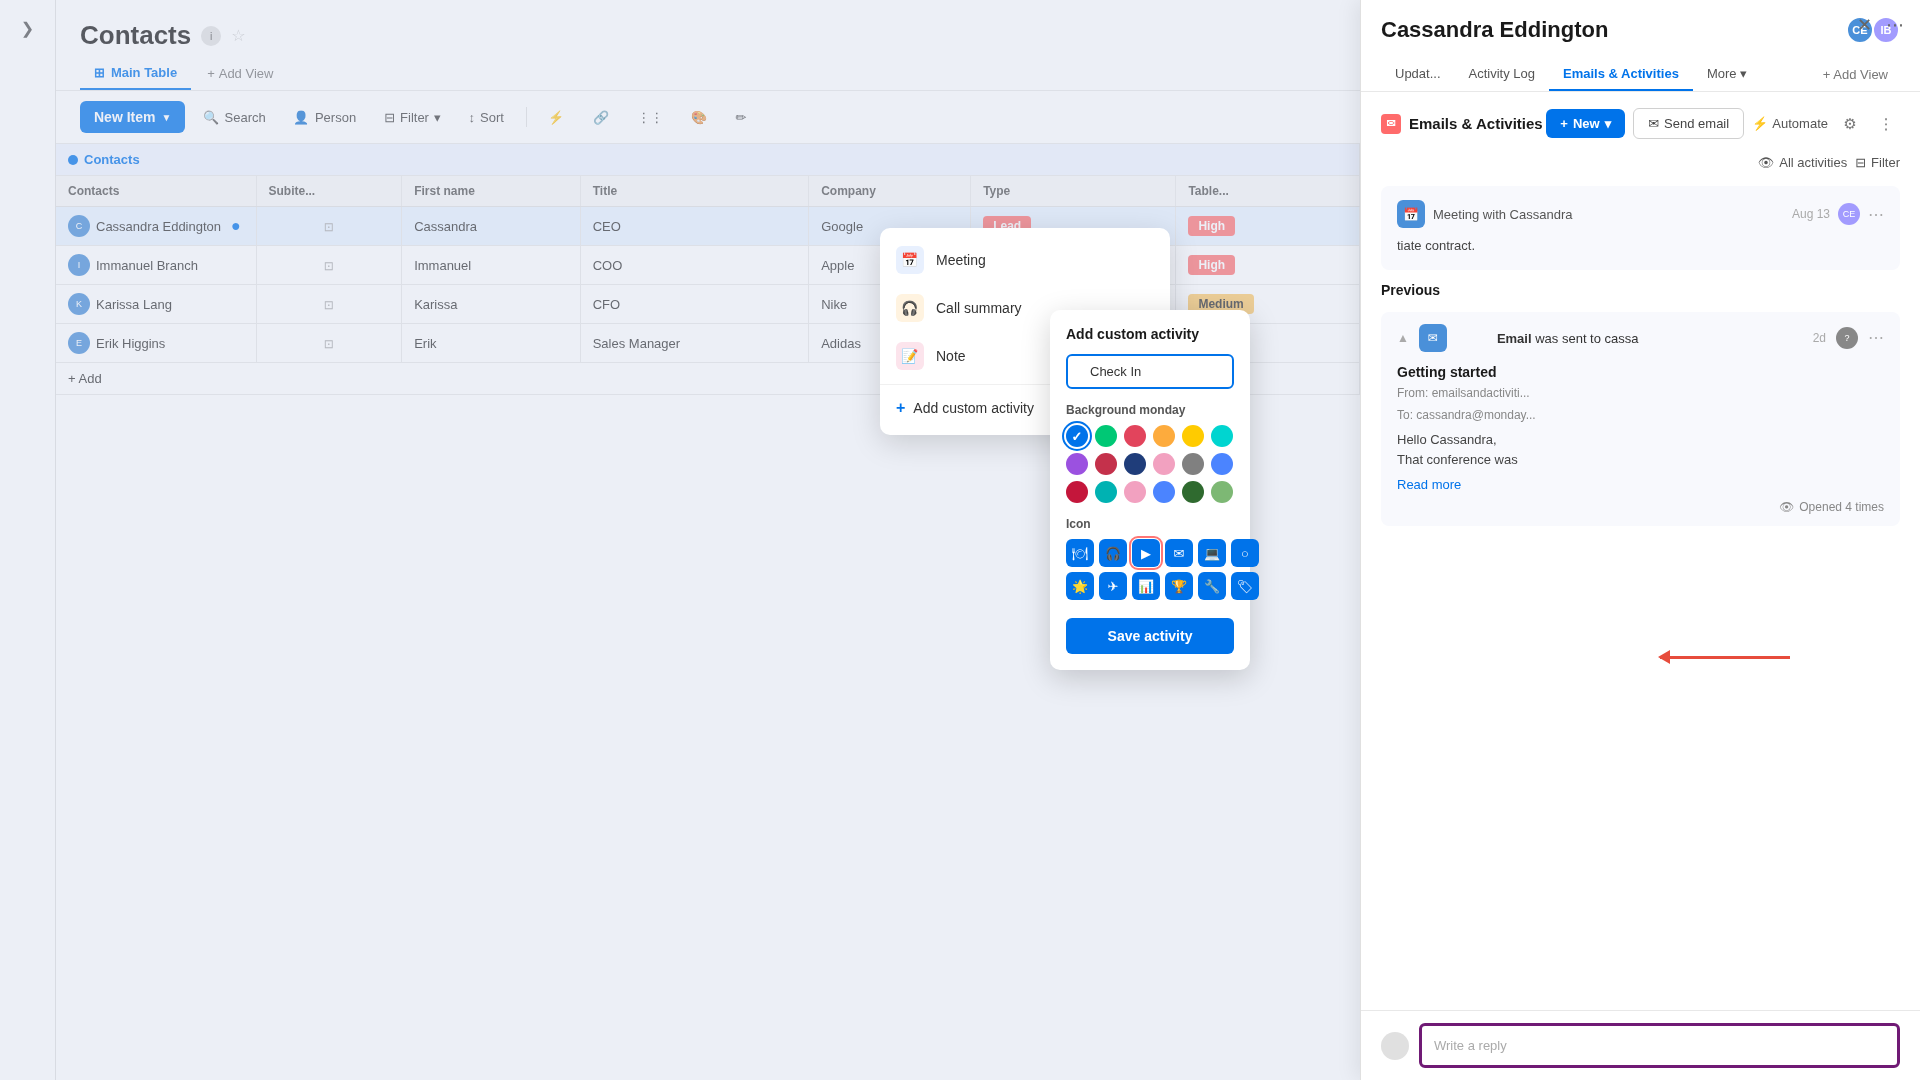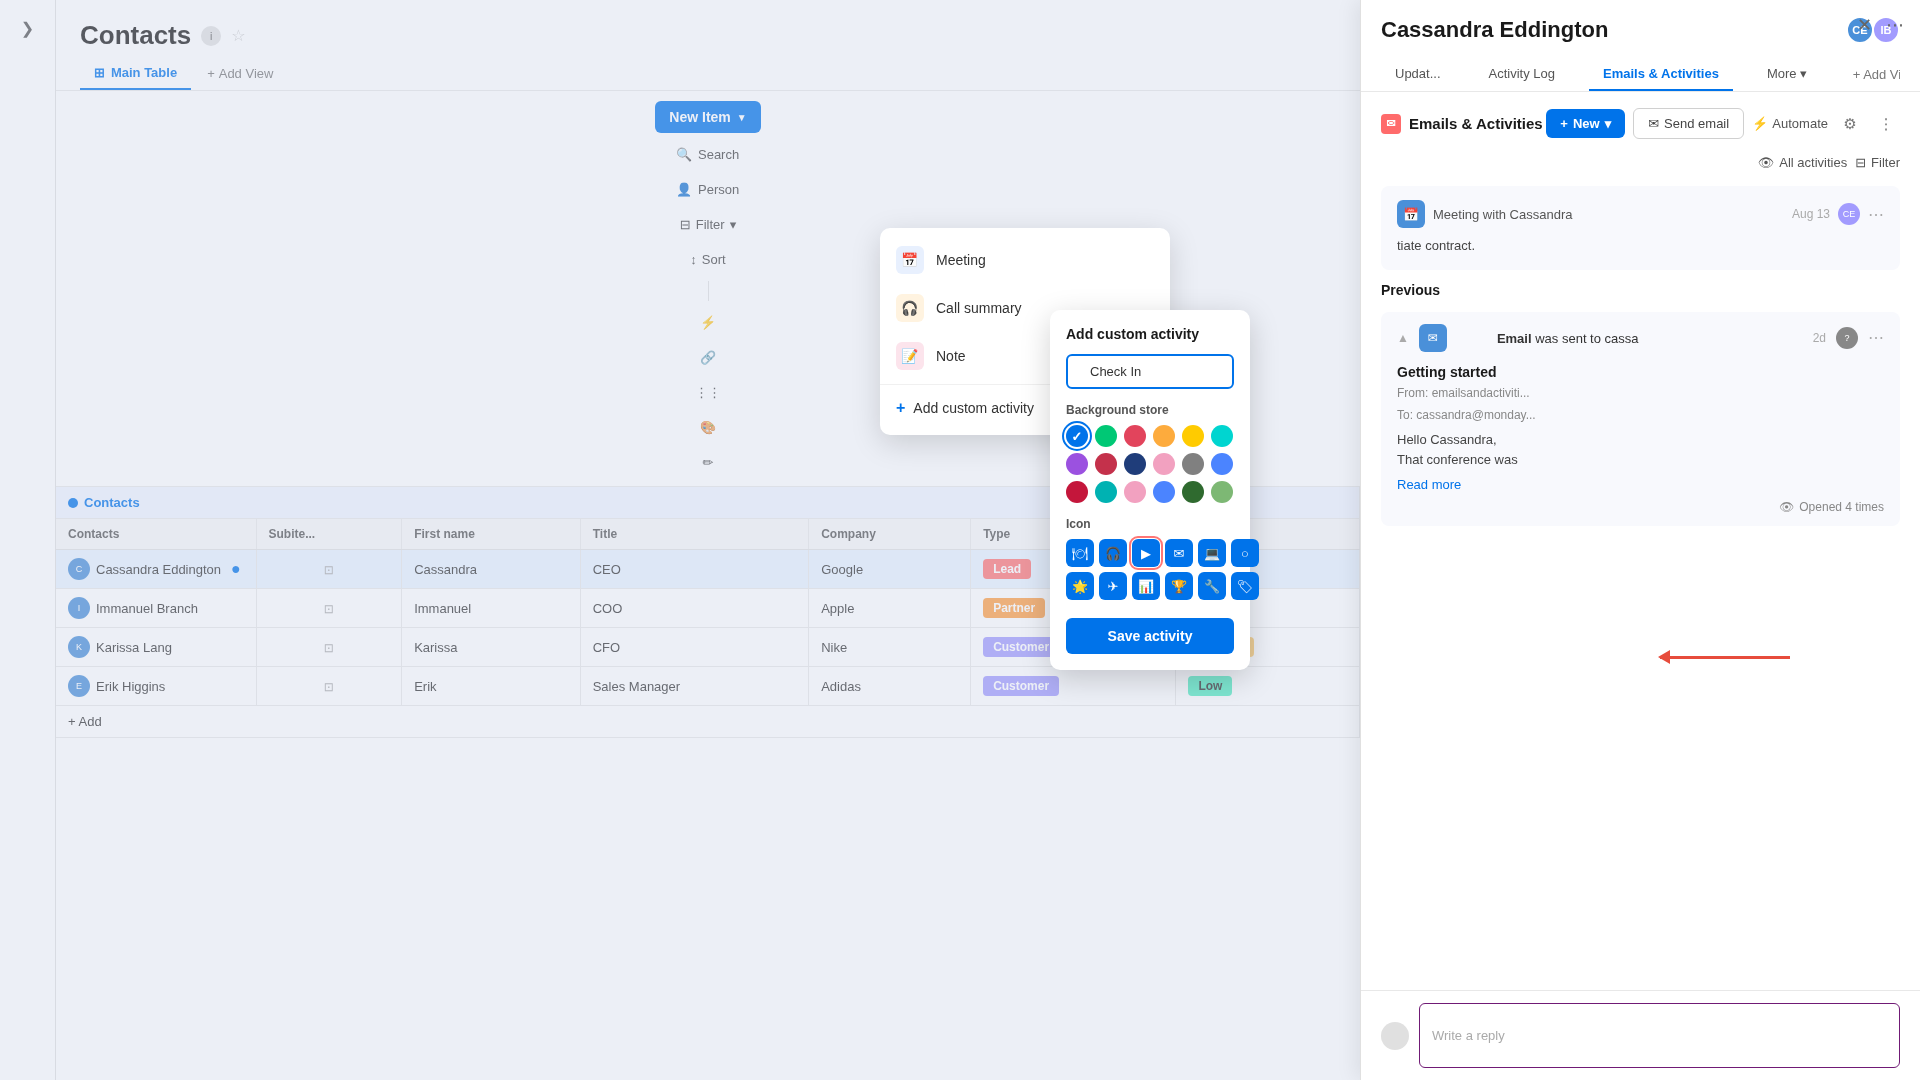--- a/index.html
+++ b/index.html
@@ -20,21 +20,21 @@
     .page-title { font-size: 26px; font-weight: 700; color: #1a1a1a; }
     .page-icon { width: 20px; height: 20px; border-radius: 50%; background: #e0e0e0; display: flex; align-items: center; justify-content: center; font-size: 11px; color: #666; cursor: pointer; }
     .star-icon { color: #ccc; font-size: 16px; cursor: pointer; }
     .page-subtitle { font-size: 13px; color: #777; margin-bottom: 12px; }
     .view-tabs { display: flex; align-items: center; gap: 4px; padding-bottom: 0; }
     .view-tab { display: flex; align-items: center; gap: 6px; padding: 8px 14px; border-radius: 4px 4px 0 0; font-size: 13px; color: #555; cursor: pointer; border-bottom: 2px solid transparent; }
     .view-tab.active { color: #0073ea; border-bottom: 2px solid #0073ea; font-weight: 600; }
     .add-view-btn { display: flex; align-items: center; gap: 4px; padding: 8px 12px; font-size: 13px; color: #777; cursor: pointer; }
 
     
-    .toolbar { background: #fff; padding: 10px 24px; display: flex; align-items: center; gap: 8px; border-bottom: 1px solid #e8e8e8; flex-direction: column; }
+    .toolbar { background: #fff; padding: 10px 24px; display: flex; align-items: center; gap: 8px; border-bottom: 1px solid #e8e8e8; }
     .btn-new-item { background: #0073ea; color: #fff; border: none; border-radius: 6px; padding: 8px 14px; font-size: 14px; font-weight: 600; cursor: pointer; display: flex; align-items: center; gap: 6px; }
     .btn-new-item .dropdown-arrow { font-size: 10px; }
     .toolbar-btn { display: flex; align-items: center; gap: 5px; padding: 6px 10px; border-radius: 4px; font-size: 13px; color: #444; cursor: pointer; background: none; border: none; }
     .toolbar-separator { width: 1px; height: 20px; background: #e0e0e0; margin: 0 4px; }
 
     
     .table-area { flex: 1; overflow: auto; background: #fff; }
     .table { width: 100%; border-collapse: collapse; }
     .table th { background: #f8f8f8; border-bottom: 1px solid #e0e0e0; border-right: 1px solid #e8e8e8; padding: 8px 12px; font-size: 12px; font-weight: 600; color: #555; text-align: left; white-space: nowrap; }
     .table td { border-bottom: 1px solid #e8e8e8; border-right: 1px solid #e8e8e8; padding: 8px 12px; font-size: 13px; color: #333; white-space: nowrap; }
@@ -48,21 +48,21 @@
     
     .right-panel { width: 560px; background: #fff; border-left: 1px solid #e0e0e0; display: flex; flex-direction: column; position: relative; z-index: 10; box-shadow: -4px 0 20px rgba(0,0,0,0.08); }
     .panel-header { padding: 16px 20px 0; border-bottom: 1px solid #e8e8e8; }
     .panel-close { position: absolute; top: 14px; right: 48px; background: none; border: none; font-size: 18px; color: #666; cursor: pointer; }
     .panel-more { position: absolute; top: 14px; right: 16px; background: none; border: none; font-size: 18px; color: #666; cursor: pointer; }
     .panel-title-row { display: flex; align-items: center; gap: 10px; margin-bottom: 14px; }
     .panel-title { font-size: 22px; font-weight: 700; color: #1a1a1a; }
     .panel-avatar { width: 28px; height: 28px; border-radius: 50%; overflow: hidden; border: 2px solid #fff; }
     .panel-avatar-1 { background: #4a90d9; display: flex; align-items: center; justify-content: center; color: #fff; font-size: 11px; font-weight: 600; }
     .panel-avatar-2 { background: #a29bfe; display: flex; align-items: center; justify-content: center; color: #fff; font-size: 11px; font-weight: 600; margin-left: -8px; }
-    .panel-tabs { display: flex; align-items: center; gap: 20px; overflow-x: auto; margin-top: 7px; }
+    .panel-tabs { display: flex; align-items: center; gap: 0; overflow-x: auto; margin-top: 7px; }
     .panel-tab { padding: 8px 14px; font-size: 13px; color: #555; cursor: pointer; border-bottom: 2px solid transparent; white-space: nowrap; }
     .panel-tab.active { color: #0073ea; border-bottom: 2px solid #0073ea; font-weight: 600; }
     .panel-add-view { padding: 8px 12px; font-size: 13px; color: #777; cursor: pointer; margin-left: auto; white-space: nowrap; }
 
     
     .panel-content { flex: 1; overflow-y: auto; padding: 16px 20px; }
     .panel-section-header { display: flex; align-items: center; justify-content: space-between; margin-bottom: 16px; }
     .panel-section-title { font-size: 15px; font-weight: 700; color: #1a1a1a; display: flex; align-items: center; gap: 8px; }
     .section-icon { width: 20px; height: 20px; background: #ff6b6b; border-radius: 4px; display: flex; align-items: center; justify-content: center; color: #fff; font-size: 11px; }
     .panel-actions { display: flex; align-items: center; gap: 8px; }
@@ -92,21 +92,21 @@
     .email-subject { font-size: 13px; color: #333; }
     .email-subject .bold { font-weight: 600; }
     .email-body { padding: 0 16px 12px; }
     .email-subject-line { font-size: 14px; font-weight: 700; margin-bottom: 6px; color: #1a1a1a; }
     .email-meta { font-size: 12px; color: #888; margin-bottom: 8px; }
     .email-content { font-size: 13px; color: #444; line-height: 1.6; }
     .read-more { color: #0073ea; font-size: 13px; cursor: pointer; display: block; margin-top: 6px; }
     .opened-times { display: flex; align-items: center; gap: 5px; font-size: 12px; color: #888; justify-content: flex-end; margin-top: 8px; }
     .reply-area { display: flex; align-items: center; gap: 10px; padding: 12px 20px; border-top: 1px solid #e8e8e8; }
     .reply-avatar { width: 28px; height: 28px; border-radius: 50%; background: #e0e0e0; }
-    .reply-input { flex: 1; border: 1px solid #701a75; border-radius: 6px; padding: 24px 12px; font-size: 13px; color: #aaa; cursor: text; }
+    .reply-input { flex: 1; border: 3px solid #701a75; border-radius: 6px; padding: 12px 12px; font-size: 13px; color: #aaa; cursor: text; }
 
     
     .dropdown-menu { position: absolute; top: 228px; left: 880px; width: 290px; background: #fff; border-radius: 10px; box-shadow: 0 8px 30px rgba(0,0,0,0.15); z-index: 100; padding: 8px 0; }
     .dropdown-item { display: flex; align-items: center; gap: 12px; padding: 10px 16px; cursor: pointer; font-size: 14px; color: #333; }
     .dropdown-item-icon { width: 28px; height: 28px; border-radius: 6px; display: flex; align-items: center; justify-content: center; font-size: 14px; }
     .icon-meeting { background: #e8f0fe; color: #4a90d9; }
     .icon-call { background: #fff3e0; color: #ff9800; }
     .icon-note { background: #fce4ec; color: #e91e63; }
     .dropdown-divider { height: 1px; background: #f0f0f0; margin: 4px 0; }
     .dropdown-item-add { display: flex; align-items: center; gap: 8px; padding: 10px 16px; cursor: pointer; font-size: 14px; color: #333; }
@@ -411,21 +411,21 @@
     <div class="dropdown-item-add">
       <span class="add-icon">+</span>
       <span>Add custom activity</span>
       <span class="chevron-right">›</span>
     </div>
   </div>
 
   <div class="custom-activity-popup">
     <div class="popup-title">Add custom activity</div>
     <input class="popup-input" value="Check In" style="">
-    <div class="popup-section-label">Background store</div>
+    <div class="popup-section-label">Background monday</div>
     <div class="color-grid" id="color-grid">
         <div class="color-dot selected" style="background: rgb(0, 115, 234);">
           <span style="color:#fff;font-size:13px;font-weight:700;">✓</span>
         </div>
         <div class="color-dot" style="background: rgb(0, 200, 117);"></div>
         <div class="color-dot" style="background: rgb(226, 68, 92);"></div>
         <div class="color-dot" style="background: rgb(253, 171, 61);"></div>
         <div class="color-dot" style="background: rgb(255, 203, 0);"></div>
         <div class="color-dot" style="background: rgb(0, 213, 208);"></div>
         <div class="color-dot" style="background: rgb(155, 81, 224);"></div>

